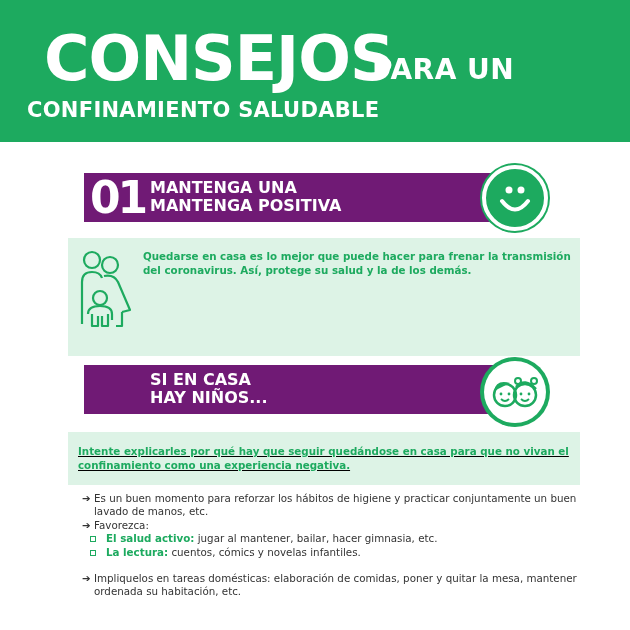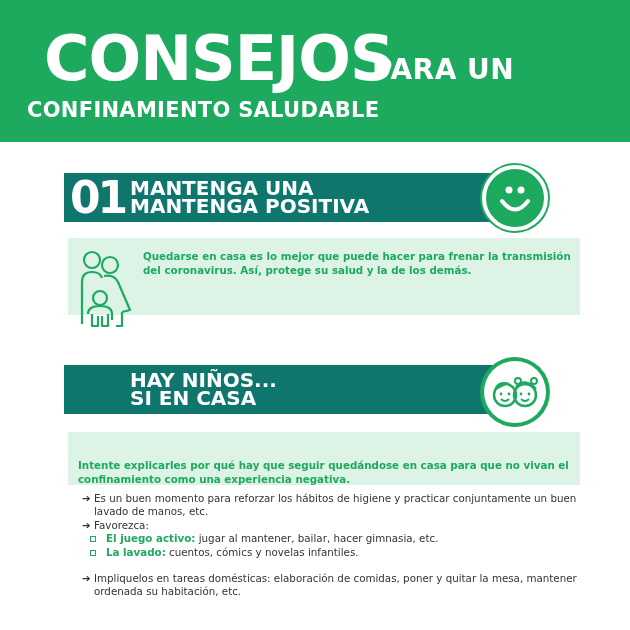--- a/index.html
+++ b/index.html
@@ -2,23 +2,23 @@
 <html><head>
 <meta charset="utf-8">
 <style>
   html, body { margin:0; padding:0; }
   body { width:630px; height:630px; background:#ffffff; position:relative; overflow:hidden; font-family:"DejaVu Sans", sans-serif; }
   .header { position:absolute; left:0; top:0; width:630px; height:142px; background:#1daa5f; color:#fff; }
   .h-big { position:absolute; left:44px; top:33px; font-size:62px; font-weight:bold; letter-spacing:-1px; line-height:52px; }
   .h-small { position:absolute; left:372px; top:55px; font-size:28px; font-weight:bold; line-height:30px; letter-spacing:0.5px; }
   .h-line2 { position:absolute; left:27px; top:93px; font-size:21px; font-weight:bold; line-height:34px; letter-spacing:0.3px; }
 
-  .bar { position:absolute; left:64px; width:430px; height:49px; background:#0f766e; color:#fff; }
+  .bar { position:absolute; left:84px; width:430px; height:49px; background:#701a75; color:#fff; }
   .bar .num { position:absolute; left:6px; top:2px; font-size:44px; font-weight:bold; line-height:46px; letter-spacing:-3px; }
-  .bar .title { position:absolute; left:66px; top:6px; font-size:20px; font-weight:bold; line-height:18px; }
+  .bar .title { position:absolute; left:66px; top:6px; font-size:16px; font-weight:bold; line-height:18px; }
 
   .box { position:absolute; left:68px; width:512px; background:#ddf3e6; }
   .box p { margin:0; color:#1daa5f; font-size:10.3px; line-height:13.6px; font-weight:bold; }
 
   .list { position:absolute; left:82px; top:492px; width:505px; font-size:10.3px; line-height:13.4px; color:#333; }
   .li { position:relative; padding-left:12px; }
   .li .arrow { position:absolute; left:0; top:0; font-weight:bold; }
   .sub { position:relative; padding-left:24px; }
   .sub .sq { position:absolute; left:8px; top:4px; width:4px; height:4px; border:1px solid #1daa5f; }
   .g { color:#1daa5f; font-weight:bold; }
@@ -42,42 +42,42 @@
 </div>
 <div style="position:absolute;left:480px;top:163px;width:70px;height:70px;border-radius:50%;background:#1daa5f;">
   <svg width="70" height="70" viewBox="0 0 70 70">
     <circle cx="35" cy="35" r="31" fill="none" stroke="#fff" stroke-width="4"></circle>
     <circle cx="29" cy="27" r="3.5" fill="#fff"></circle>
     <circle cx="41" cy="27" r="3.5" fill="#fff"></circle>
     <path d="M22 38 Q35 55 48 38" fill="none" stroke="#fff" stroke-width="4" stroke-linecap="round"></path>
   </svg>
 </div>
 
-<div class="box" style="top:238px;height:77px;">
+<div class="box" style="top:238px;height:118px;">
   <div style="position:absolute;left:10px;top:12px;width:56px;height:80px;">
     <svg width="56" height="80" viewBox="0 0 56 80" fill="none" stroke="#1daa5f" stroke-width="2.2" stroke-linejoin="round">
       <circle cx="14" cy="10" r="8"></circle>
       <circle cx="32" cy="15" r="8"></circle>
       <path d="M4 74 V32 Q4 22 14 22 Q22 22 24 28"></path>
       <path d="M26 26 Q36 24 40 32 L52 60 L44 62"></path>
       <circle cx="22" cy="48" r="7"></circle>
       <path d="M10 64 Q10 56 22 56 Q34 56 34 64 V70"></path>
       <path d="M14 64 V76 H20 V66 M24 66 V76 H30 V64"></path>
       <path d="M44 62 V76 H38"></path>
     </svg>
   </div>
   <div style="position:absolute;left:75px;top:12px;width:430px;">
     <p>Quedarse en casa es lo mejor que puede hacer para frenar la transmisión del coronavirus. Así, protege su salud y la de los demás.</p>
   </div>
 </div>
 
 <div class="bar" style="top:365px;">
   <div class="title">
+    <div>SI EN CASA</div>
     <div>HAY NIÑOS...</div>
-    <div>SI EN CASA</div>
   </div>
 </div>
 <div style="position:absolute;left:480px;top:357px;width:70px;height:70px;border-radius:50%;background:#1daa5f;">
   <svg width="70" height="70" viewBox="0 0 70 70">
     <circle cx="35" cy="35" r="31" fill="#fff"></circle>
     <circle cx="25" cy="38" r="11" fill="none" stroke="#1daa5f" stroke-width="2.5"></circle>
     <circle cx="45" cy="38" r="11" fill="none" stroke="#1daa5f" stroke-width="2.5"></circle>
     <path d="M14 34 Q16 22 30 26" fill="#1daa5f"></path>
     <path d="M36 30 Q45 20 56 32" fill="none" stroke="#1daa5f" stroke-width="2.5"></path>
     <circle cx="38" cy="24" r="3" fill="none" stroke="#1daa5f" stroke-width="2"></circle>
@@ -85,40 +85,40 @@
     <circle cx="21" cy="37" r="1.4" fill="#1daa5f"></circle>
       <circle cx="29" cy="37" r="1.4" fill="#1daa5f"></circle>
     <circle cx="41" cy="37" r="1.4" fill="#1daa5f"></circle>
       <circle cx="49" cy="37" r="1.4" fill="#1daa5f"></circle>
     <path d="M21 42 Q25 46 29 42" fill="none" stroke="#1daa5f" stroke-width="1.8"></path>
     <path d="M41 42 Q45 46 49 42" fill="none" stroke="#1daa5f" stroke-width="1.8"></path>
   </svg>
 </div>
 
 <div class="box" style="top:432px;height:53px;">
-  <div style="position:absolute;left:10px;top:27px;width:495px;">
+  <div style="position:absolute;left:10px;top:13px;width:495px;text-decoration:underline;">
     <p>Intente explicarles por qué hay que seguir quedándose en casa para que no vivan el confinamiento como una experiencia negativa.</p>
   </div>
 </div>
 
 <div class="list">
   <div class="li">
     <span class="arrow">➔</span>
     <span>Es un buen momento para reforzar los hábitos de higiene y practicar conjuntamente un buen lavado de manos, etc.</span>
   </div>
   <div class="li">
     <span class="arrow">➔</span>
     <span>Favorezca:</span>
   </div>
   <div class="sub">
     <span class="sq"></span>
-    <span class="g">El juego activo:</span><span> jugar al mantener, bailar, hacer gimnasia, etc.</span>
+    <span class="g">El salud activo:</span><span> jugar al mantener, bailar, hacer gimnasia, etc.</span>
   </div>
   <div class="sub">
     <span class="sq"></span>
-    <span class="g">La lavado:</span><span> cuentos, cómics y  novelas infantiles.</span>
+    <span class="g">La lectura:</span><span> cuentos, cómics y  novelas infantiles.</span>
   </div>
   <div class="gap"></div>
   <div class="li">
     <span class="arrow">➔</span>
     <span>Impliquelos en tareas domésticas: elaboración de comidas, poner y quitar la mesa, mantener ordenada su habitación, etc.</span>
   </div>
 </div>
 
 </body></html>

